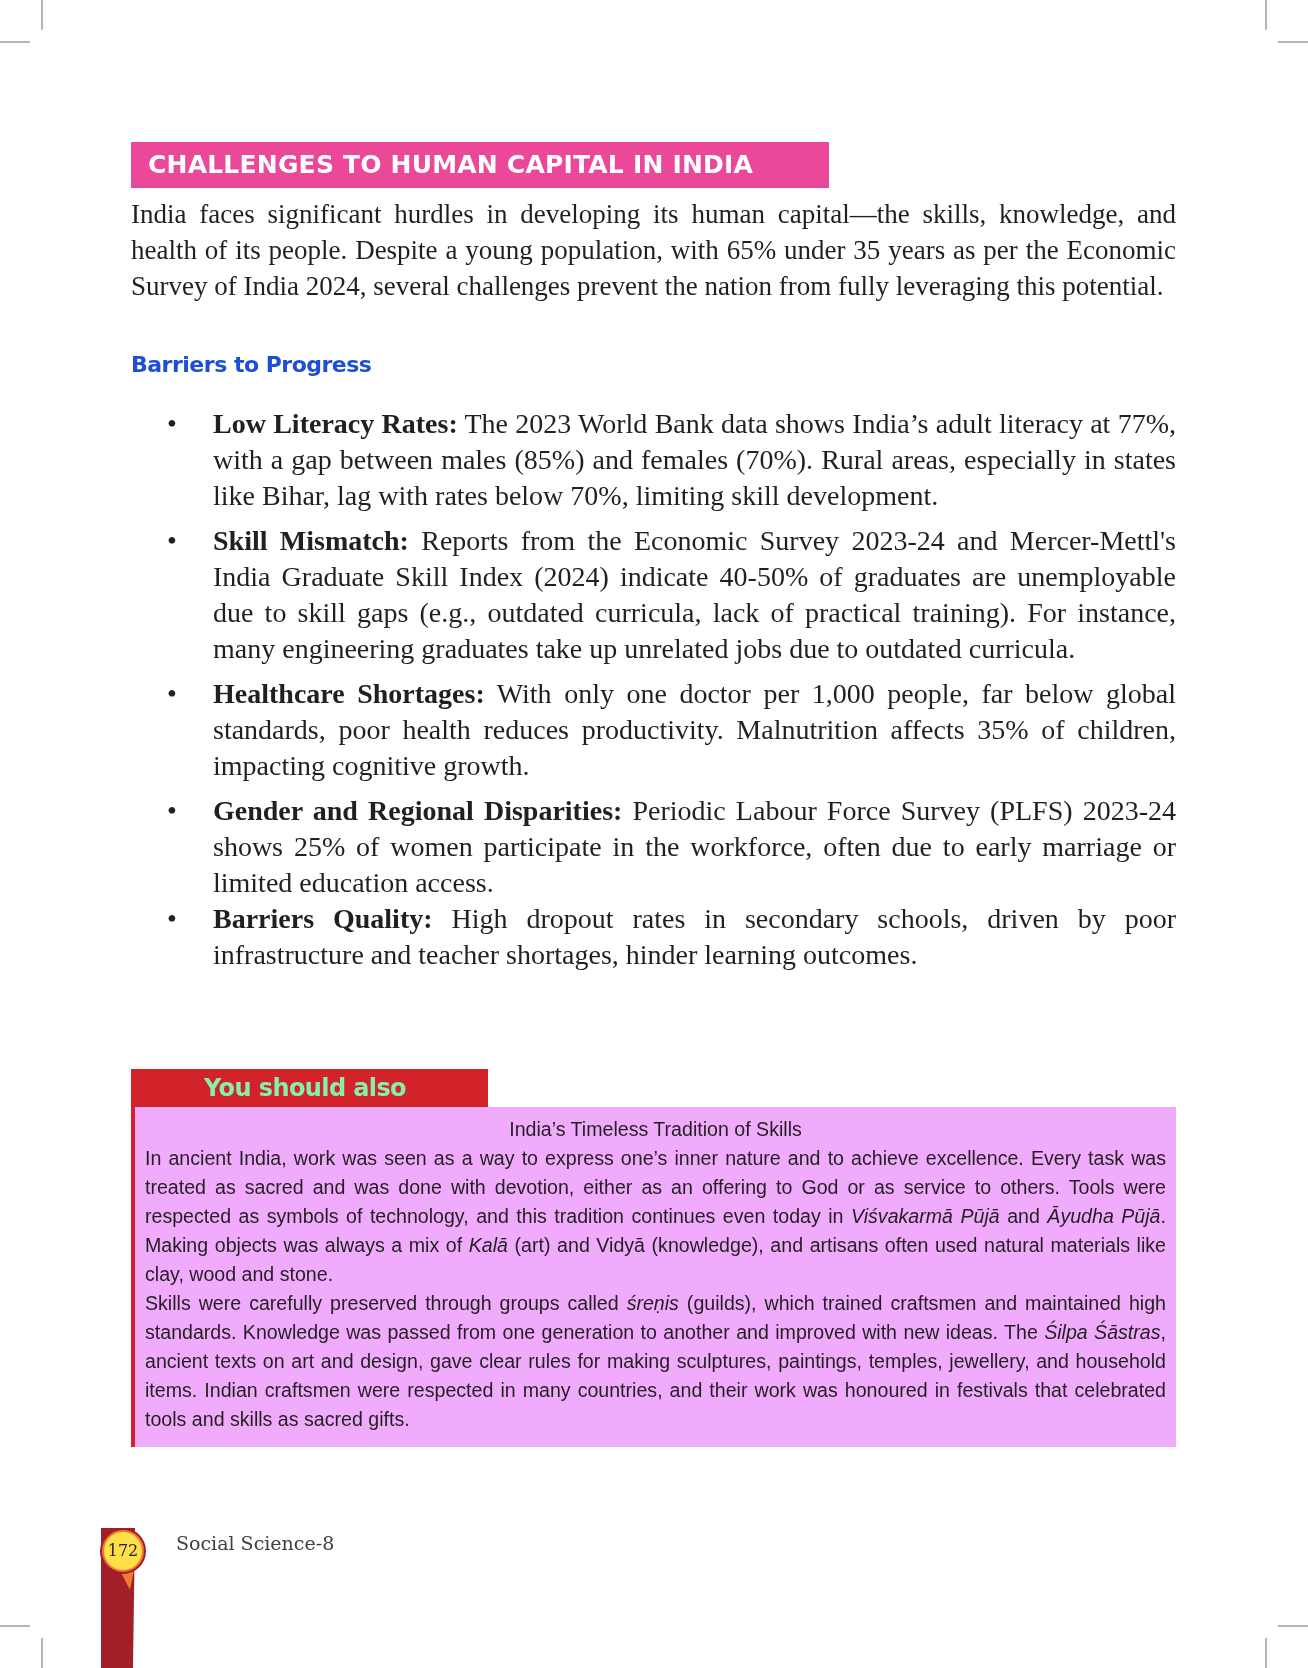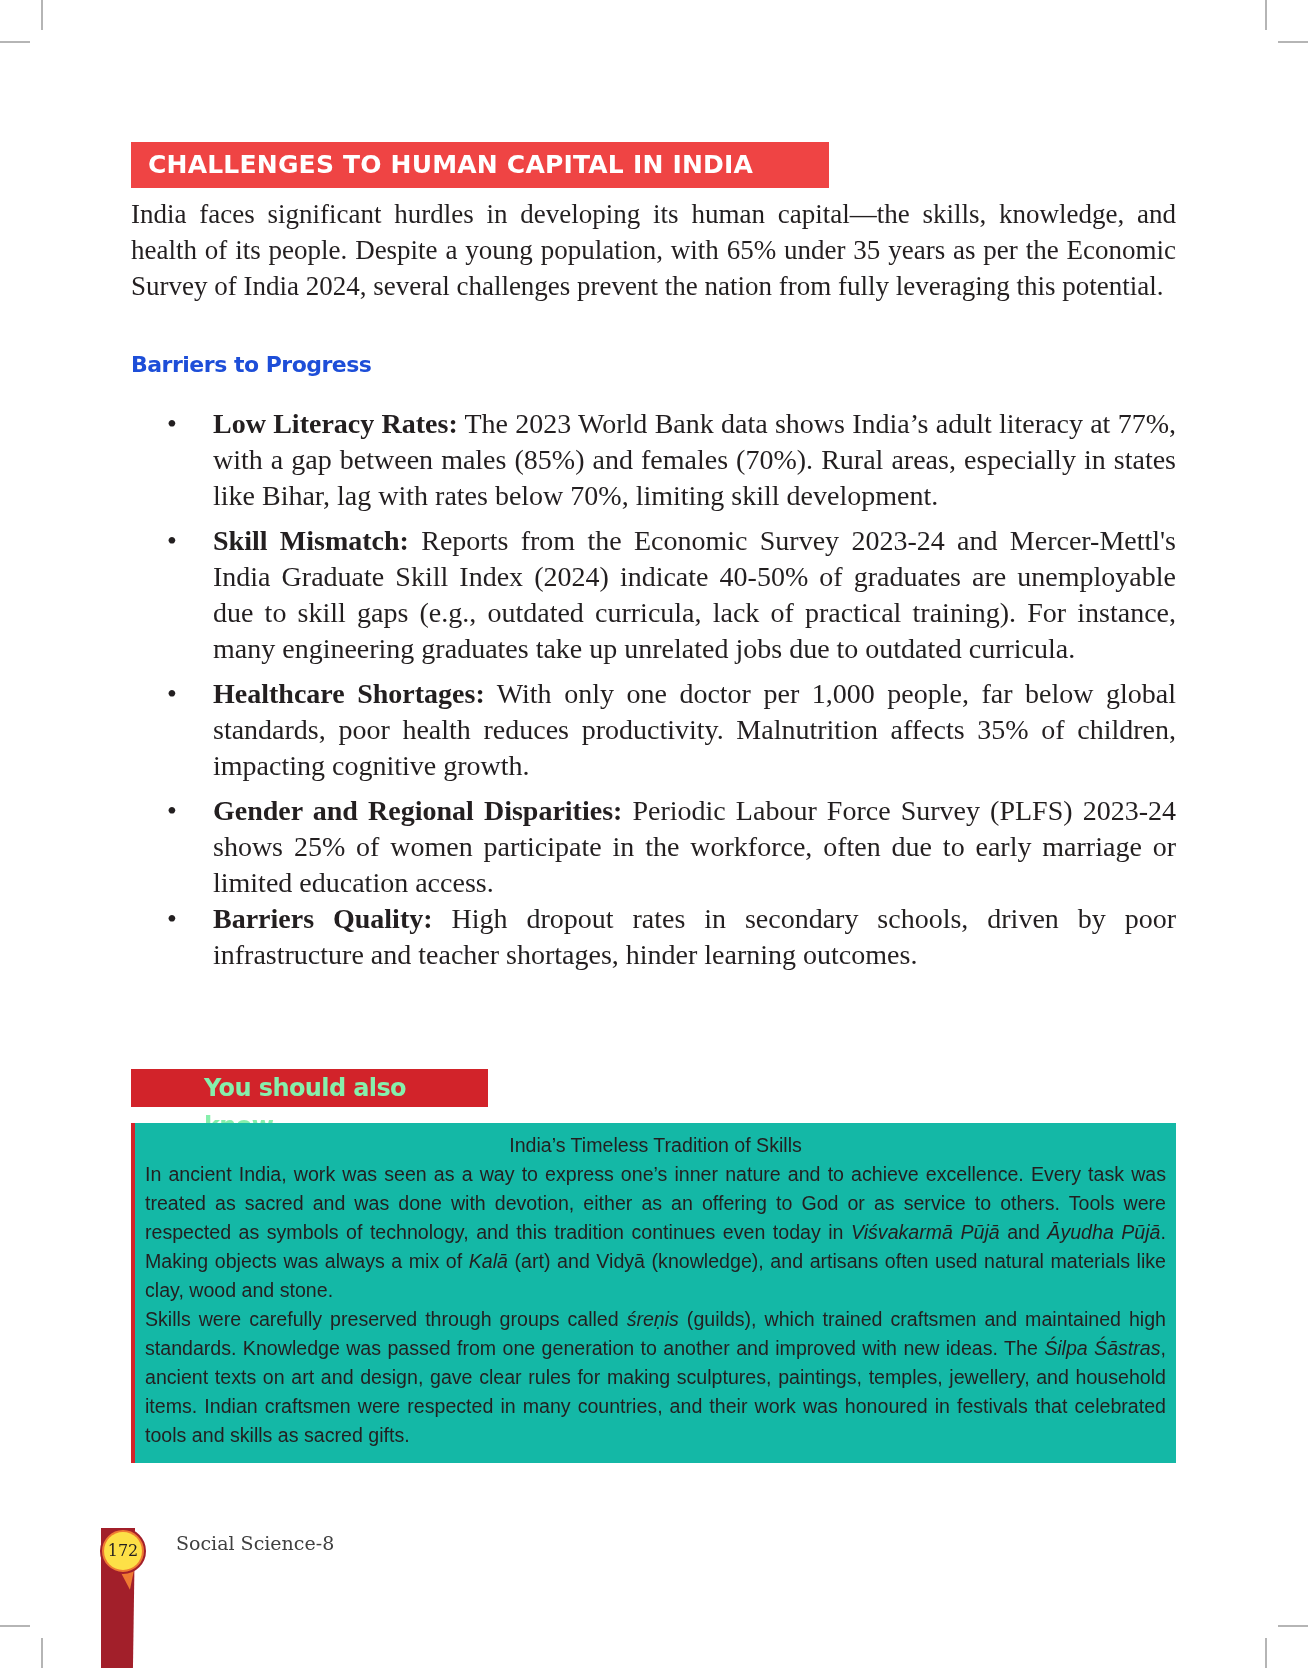--- a/index.html
+++ b/index.html
@@ -3,21 +3,21 @@
 <meta charset="utf-8">
 <style>
   html, body { margin:0; padding:0; }
   body {
     width:1308px; height:1668px; position:relative; background:#ffffff;
     font-family:"DejaVu Serif", serif; color:#231f20; overflow:hidden;
   }
   .crop { position:absolute; background:#b5b5b5; }
   .section-banner {
     position:absolute; left:131px; top:142px; width:698px; height:46px;
-    background:#ef4444; color:#ffffff;
+    background:#ec4899; color:#ffffff;
     font-family:"DejaVu Sans", sans-serif; font-weight:bold; font-size:25px;
     line-height:46px; padding-left:17px; box-sizing:border-box; letter-spacing:0.2px;
   }
   .intro {
     position:absolute; left:131px; top:196px; width:1045px;
     font-family:"Liberation Serif", serif; font-size:27px; line-height:36px;
     text-align:justify; color:#231f20;
   }
   .subheading {
     position:absolute; left:131px; top:352px;
@@ -33,23 +33,23 @@
   .bullet-dot { position:absolute; left:4px; top:0; font-size:28px; }
   .bullets .term { font-weight:bold; }
   .know-tab {
     position:absolute; left:131px; top:1069px; width:357px; height:38px;
     background:#d2232a; color:#86efac;
     font-family:"DejaVu Sans", sans-serif; font-weight:bold; font-size:24px;
     line-height:38px; padding-left:73px; box-sizing:border-box; letter-spacing:-0.6px;
   }
   .know-box {
     position:absolute; left:131px; top:1107px; width:1045px; height:340px;
-    background:#14b8a6; border-left:4px solid #d2232a; box-sizing:border-box;
+    background:#f0abfc; border-left:4px solid #d2232a; box-sizing:border-box;
     padding:8px 10px 0 10px;
-    font-family:"Liberation Sans", sans-serif; font-size:19.6px; line-height:29px; color:#231f20;margin-top:16px;
+    font-family:"Liberation Sans", sans-serif; font-size:19.6px; line-height:29px; color:#231f20;
   }
   .know-title { text-align:center; }
   .know-para { text-align:justify; }
   .know-para i { font-style:italic; }
   .page-tab {
     position:absolute; left:101px; top:1528px; width:34px; height:140px;
     background:#a21f2a; clip-path:polygon(0 0,100% 0,94% 100%,0 100%);
   }
   .page-badge {
     position:absolute; left:100px; top:1528px; width:46px; height:46px;

